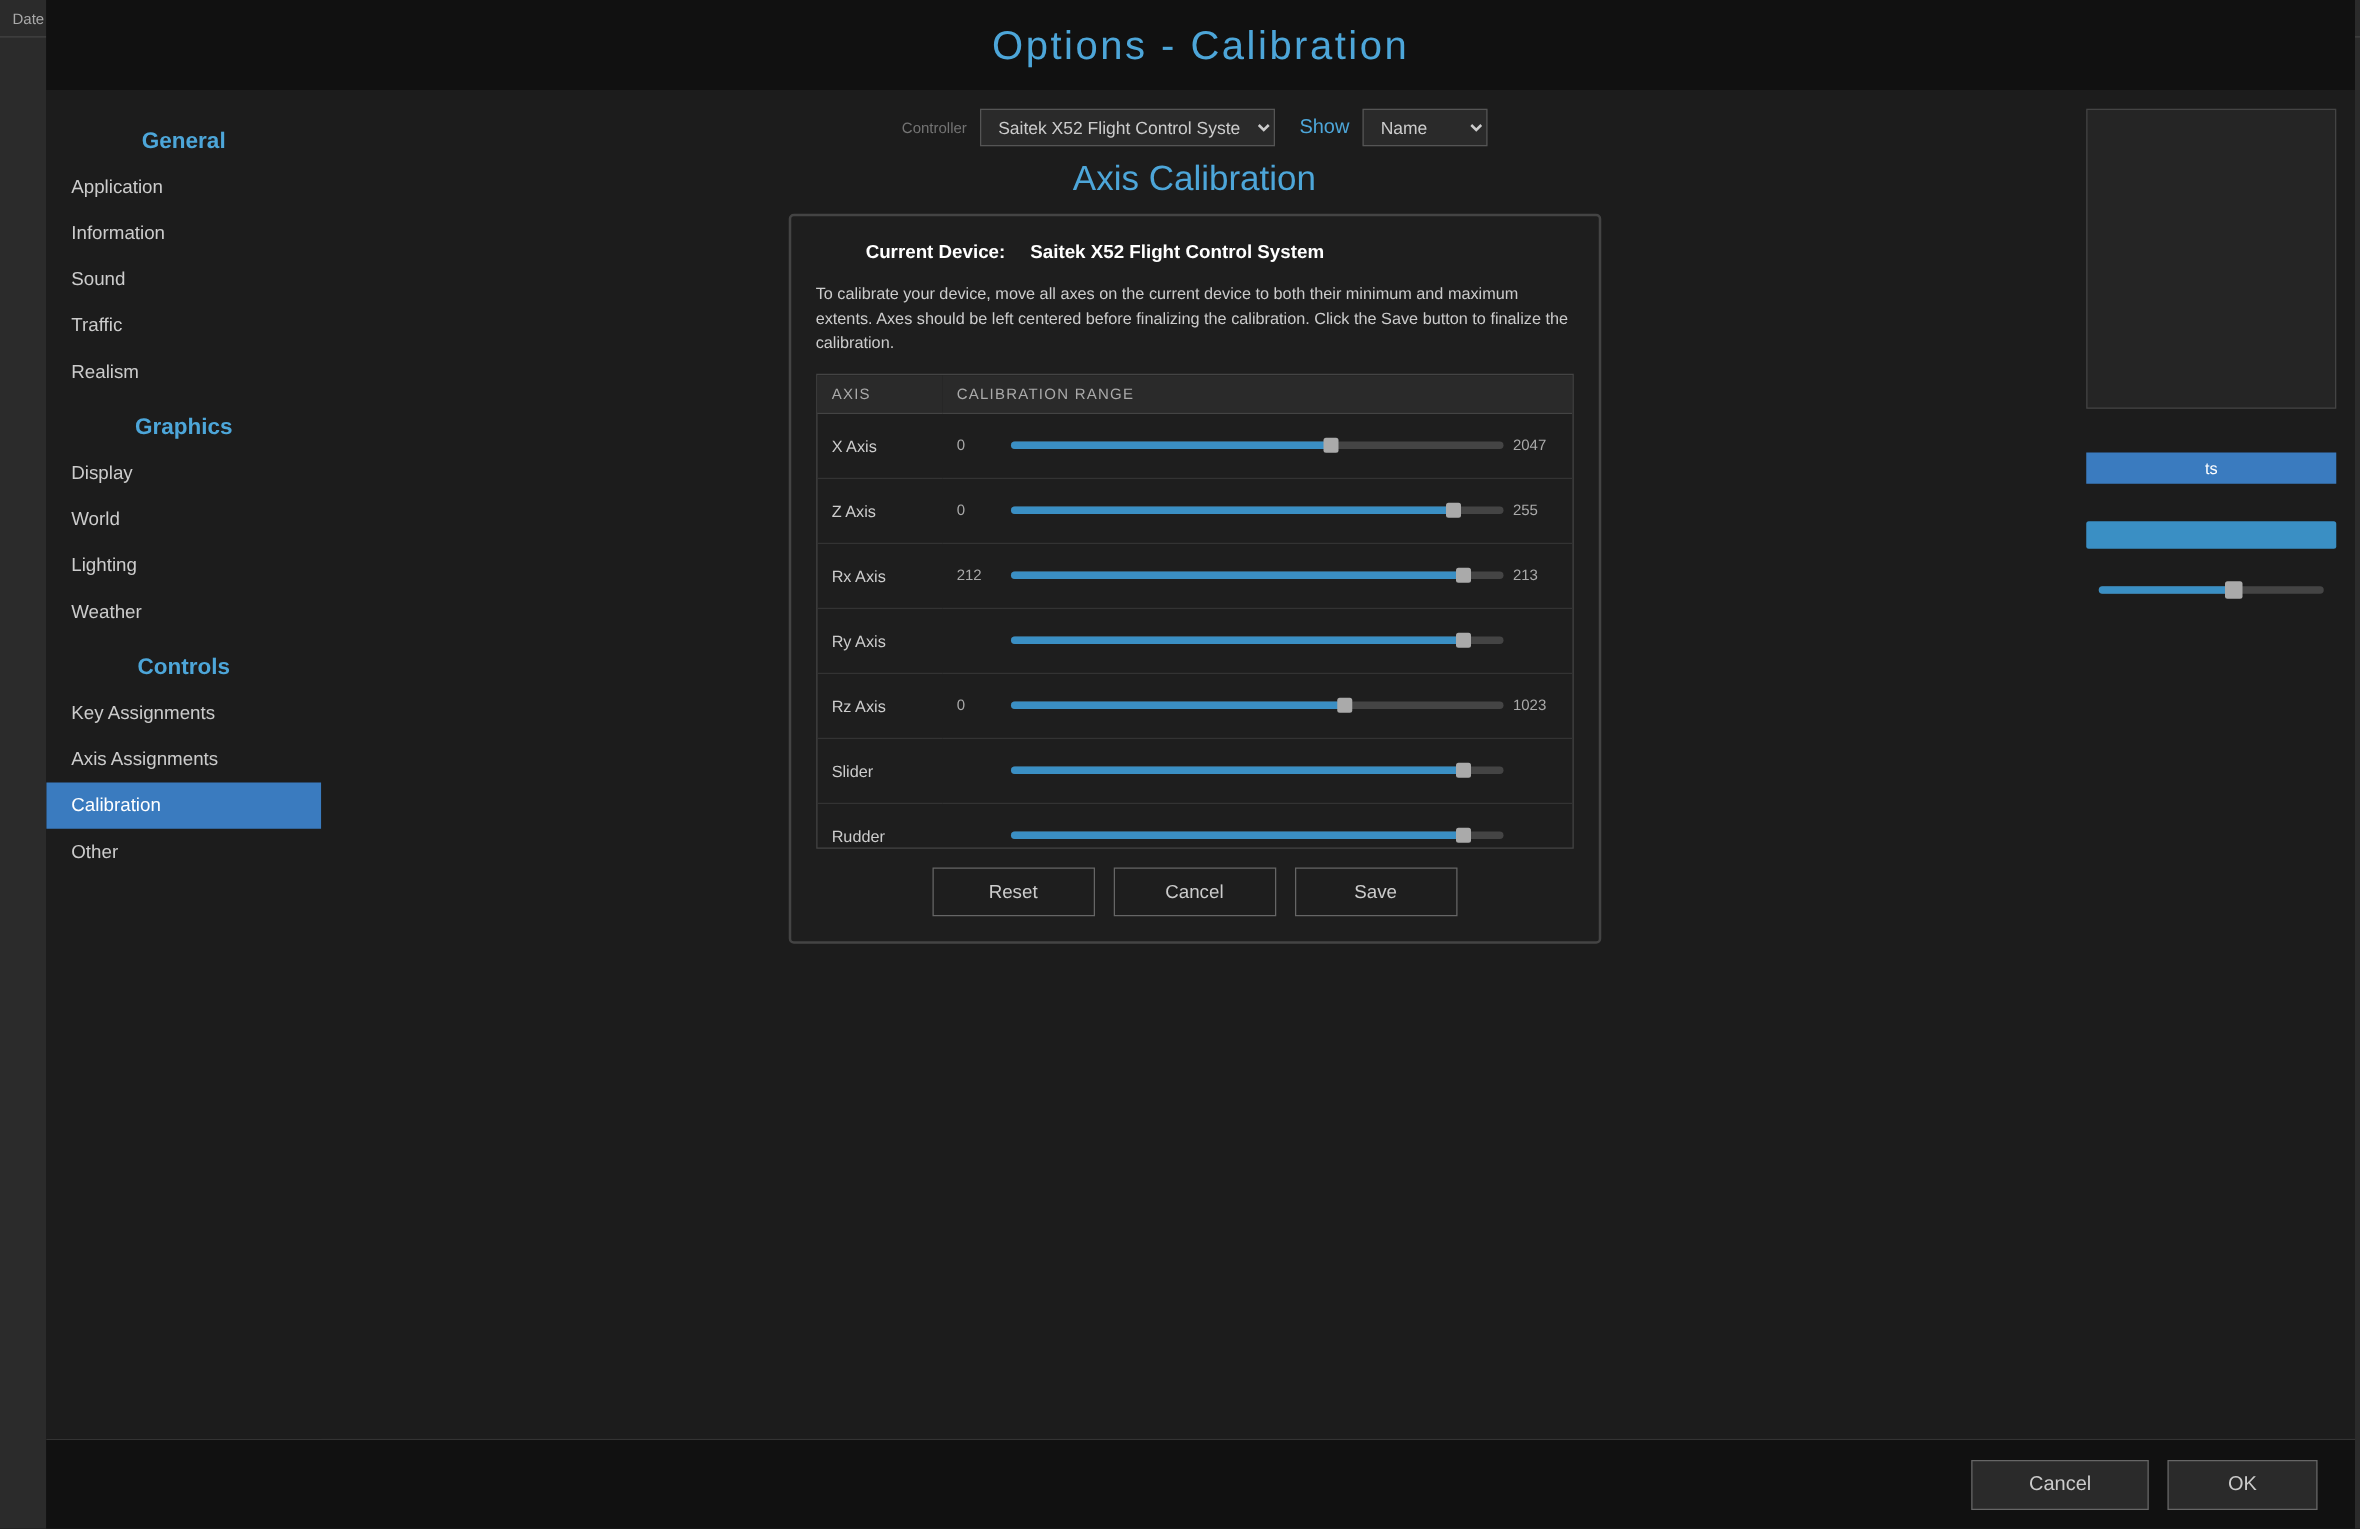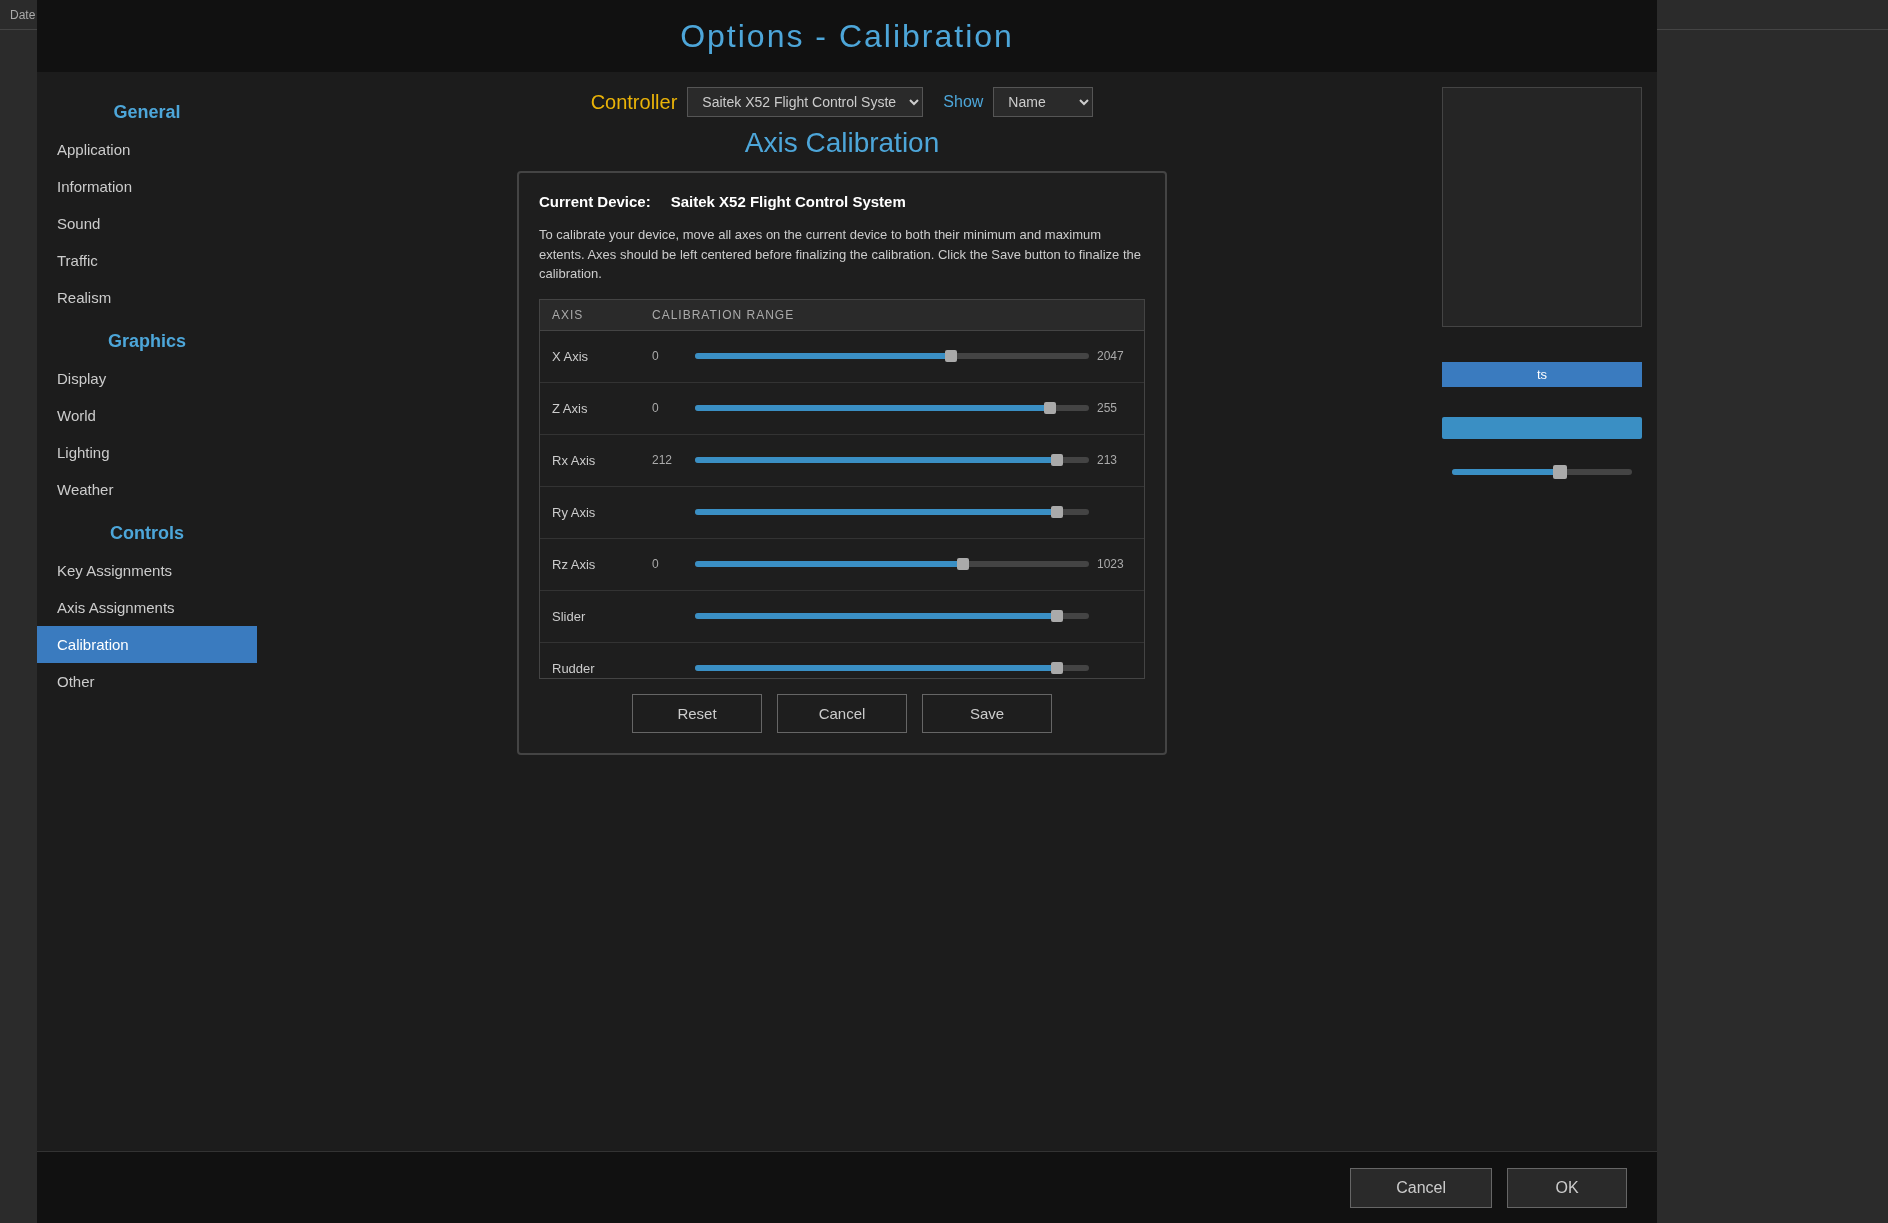--- a/index.html
+++ b/index.html
@@ -32,21 +32,21 @@
       align-items: center;
       padding: 0 10px;
       font-size: 12px;
       color: #aaa;
     }
 
     
     .main-overlay {
       position: absolute;
       top: 0; left: 37px;
-      width: 1620px;
+      width: 1847px;
       height: 1223px;
       background: #1c1c1c;
     }
 
     
     .title-bar {
       background: #111;
       height: 72px;
       display: flex;
       align-items: center;
@@ -102,22 +102,22 @@
 
     
     .controller-row {
       display: flex;
       align-items: center;
       justify-content: center;
       gap: 10px;
       margin-bottom: 10px;
     }
     .controller-label {
-      color: #eab308;
-      font-size: 20px;
+      color: #737373;
+      font-size: 12px;
     }
     .controller-select {
       background: #2a2a2a;
       border: 1px solid #555;
       color: #ccc;
       padding: 5px 10px;
       font-size: 14px;
       min-width: 220px;
       appearance: auto;
     }
@@ -154,20 +154,21 @@
       max-width: 650px;
       margin: 0 auto;
       position: relative;
     }
 
     .dialog-device-header {
       display: flex;
       gap: 20px;
       margin-bottom: 15px;
       font-size: 15px;
+      margin-left: 40px;
     }
     .dialog-device-label {
       font-weight: bold;
       color: #fff;
     }
     .dialog-device-name {
       color: #fff;
       font-weight: bold;
     }
 

